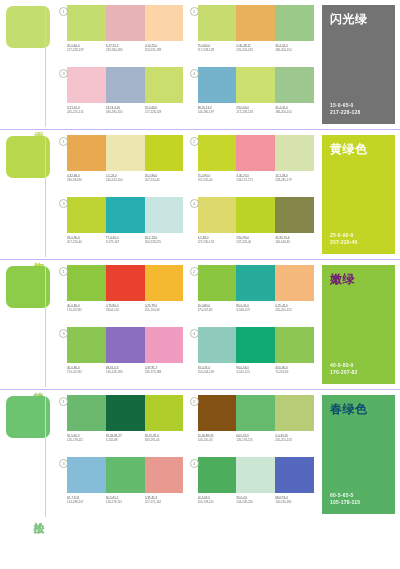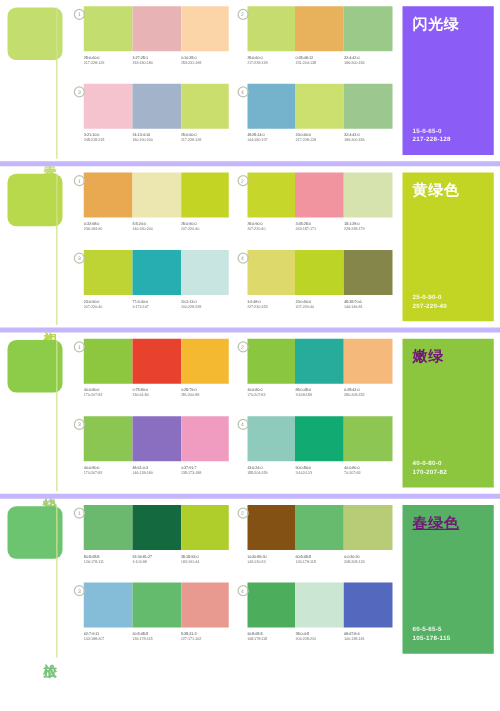--- a/index.html
+++ b/index.html
@@ -10,21 +10,21 @@
     overflow:hidden;
   }
   .page{position:relative;width:400px;height:569px;}
 
   
   .section{
     position:relative;
     display:flex;
     height:129px;
   }
-  .section + .section{border-top:4px solid #c4b5fd;}
+  .section + .section{border-top:1px solid #c4b5fd;}
 
   
   .mood-col{
     position:relative;
     width:55px;
     flex:0 0 55px;
     padding-left:5px;
     box-sizing:border-box;
   }
   .mood-tile{
@@ -229,21 +229,21 @@
                 <div class="rgb">217-228-128</div>
               </div>
               <div class="valcell">
                 <div>32-4-42-0</div>
                 <div class="rgb">186-200-154</div>
               </div>
             </div>
           </div>
         </div>
         <div class="panel-col">
-          <div class="panel" style="background: #8b5cf6;">
+          <div class="panel" style="background: #737373;">
             <div class="panel-name" style="color: rgb(255, 255, 255);">闪光绿</div>
             <div class="panel-vals">
               <div>15-0-65-0</div>
               <div>217-228-128</div>
             </div>
           </div>
         </div>
       </div>
       <div class="section">
         <div class="mood-col">
@@ -548,21 +548,21 @@
               </div>
               <div class="valcell">
                 <div>68-67-8-4</div>
                 <div class="rgb">100-135-181</div>
               </div>
             </div>
           </div>
         </div>
         <div class="panel-col">
           <div class="panel" style="background: rgb(87, 177, 101);">
-            <div class="panel-name" style="color: #701a75; text-decoration: underline;">春绿色</div>
+            <div class="panel-name" style="color: #0c4a6e;">春绿色</div>
             <div class="panel-vals">
               <div>60-5-65-5</div>
               <div>105-178-115</div>
             </div>
           </div>
         </div>
       </div>
     </div>
 </div>
 

